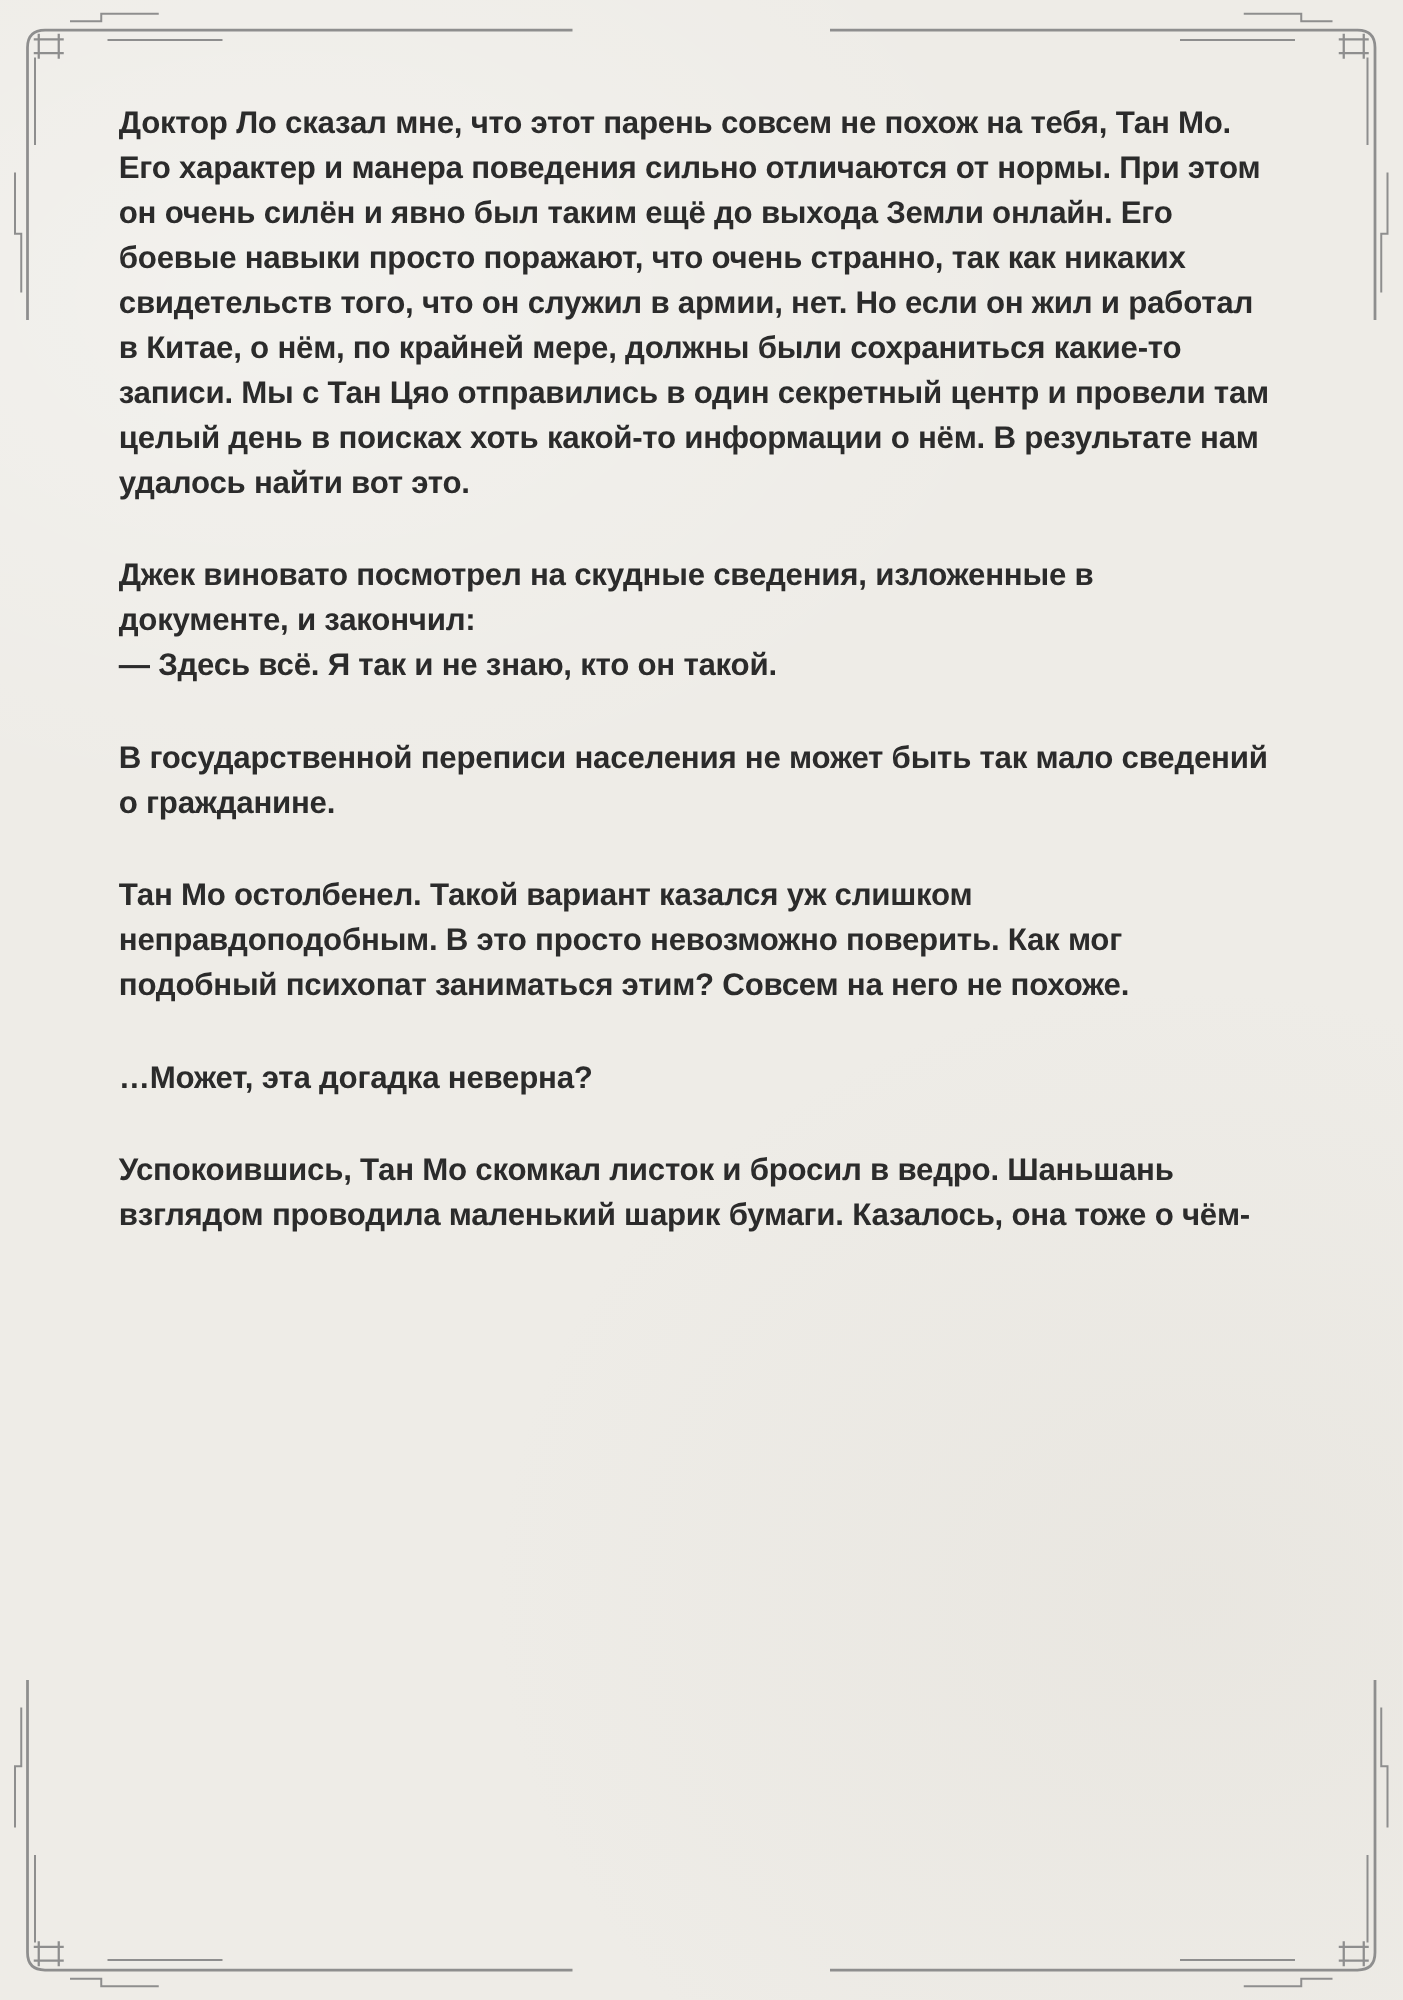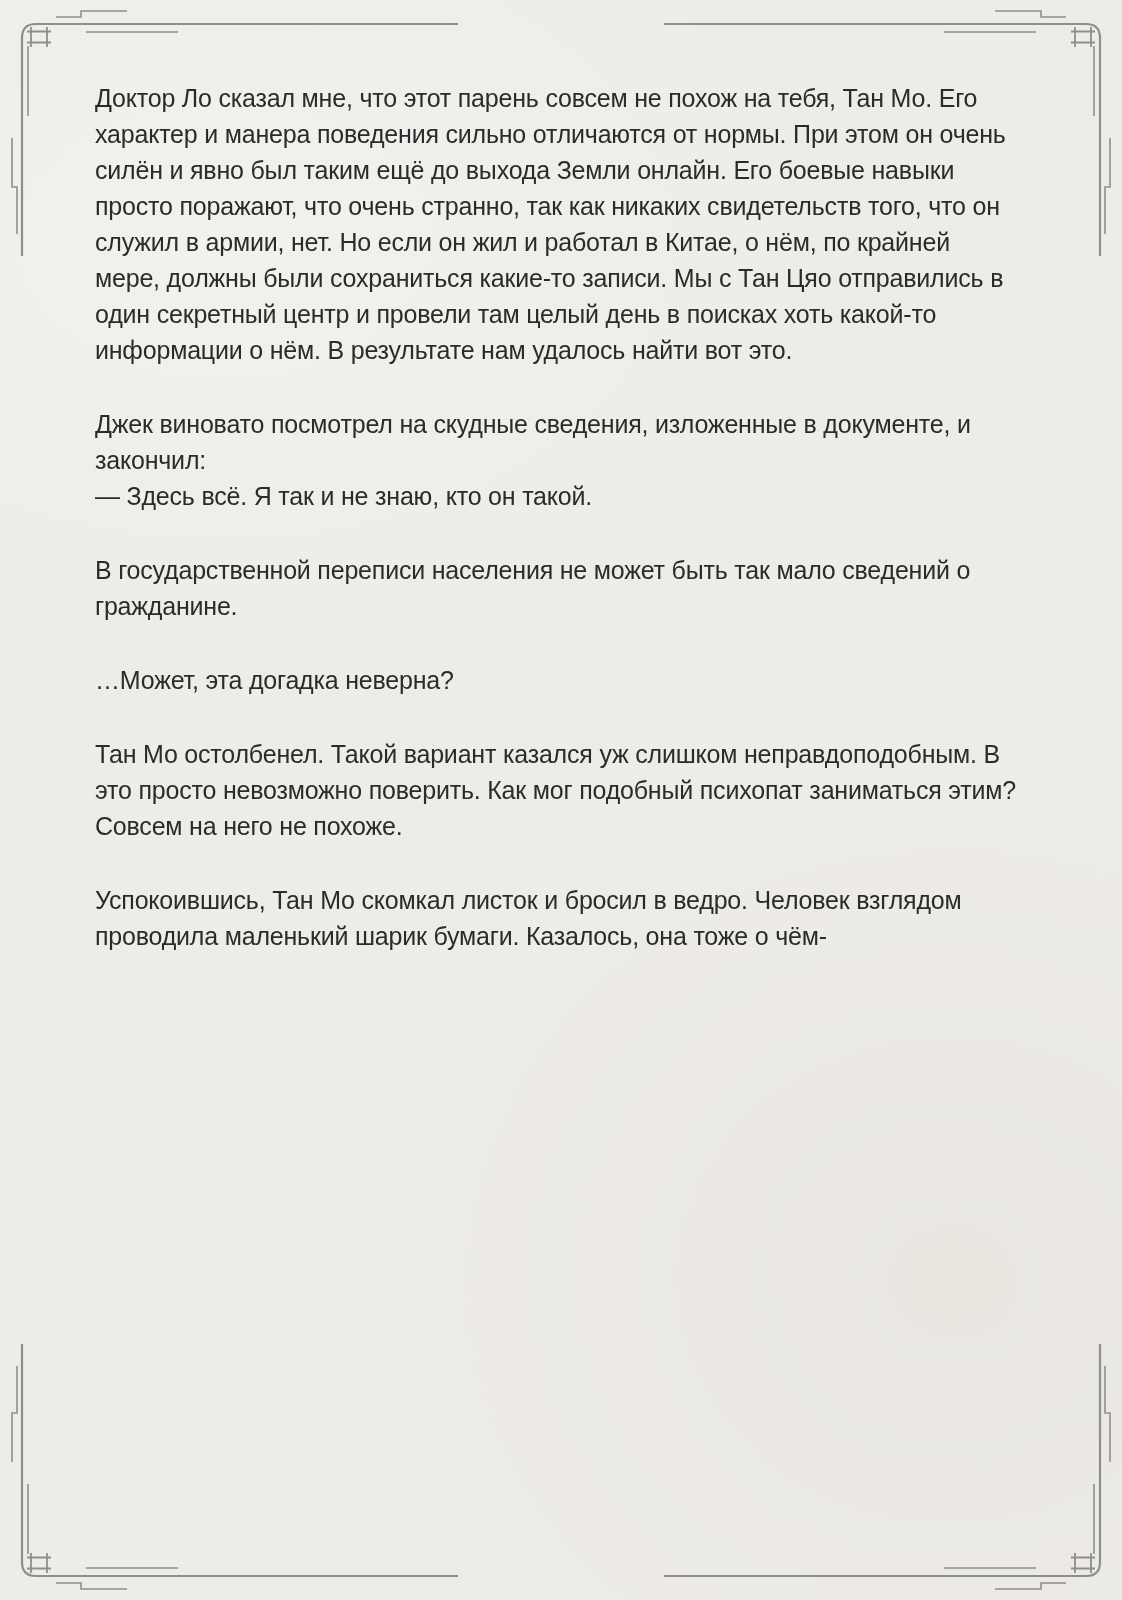--- a/index.html
+++ b/index.html
@@ -27,20 +27,21 @@
     width:922px;
     color:var(--ink);
   }
   .para{
     margin:0 0 38px 0;
     font-size:25px;
     line-height:36px;
     letter-spacing:-0.2px;
     white-space:pre-wrap;
     text-align:left;
+    font-weight:bold;
   }
 
   
   .corner{
     position:absolute;
     width:460px;height:280px;
     color:var(--frame);
     pointer-events:none;
   }
   .corner.tl{left:0;top:0;}
@@ -85,16 +86,16 @@
   <svg viewBox="0 0 460 280" aria-hidden="true">
       <use href="#corner-ornament"></use>
     </svg>
 </div>
 
 <div class="text-area" id="paragraphs">
     <p class="para">Доктор Ло сказал мне, что этот парень совсем не похож на тебя, Тан Мо. Его характер и манера поведения сильно отличаются от нормы. При этом он очень силён и явно был таким ещё до выхода Земли онлайн. Его боевые навыки просто поражают, что очень странно, так как никаких свидетельств того, что он служил в армии, нет. Но если он жил и работал в Китае, о нём, по крайней мере, должны были сохраниться какие-то записи. Мы с Тан Цяо отправились в один секретный центр и провели там целый день в поисках хоть какой-то информации о нём. В результате нам удалось найти вот это.</p>
     <p class="para">Джек виновато посмотрел на скудные сведения, изложенные в документе, и закончил:
 — Здесь всё. Я так и не знаю, кто он такой.</p>
     <p class="para">В государственной переписи населения не может быть так мало сведений о гражданине.</p>
+    <p class="para">Тан Мо остолбенел. Такой вариант казался уж слишком неправдоподобным. В это просто невозможно поверить. Как мог подобный психопат заниматься этим? Совсем на него не похоже.</p>
     <p class="para">…Может, эта догадка неверна?</p>
-    <p class="para">Тан Мо остолбенел. Такой вариант казался уж слишком неправдоподобным. В это просто невозможно поверить. Как мог подобный психопат заниматься этим? Совсем на него не похоже.</p>
-    <p class="para">Успокоившись, Тан Мо скомкал листок и бросил в ведро. Человек взглядом проводила маленький шарик бумаги. Казалось, она тоже о чём-</p>
+    <p class="para">Успокоившись, Тан Мо скомкал листок и бросил в ведро. Шаньшань взглядом проводила маленький шарик бумаги. Казалось, она тоже о чём-</p>
   </div>
 
 </body></html>

